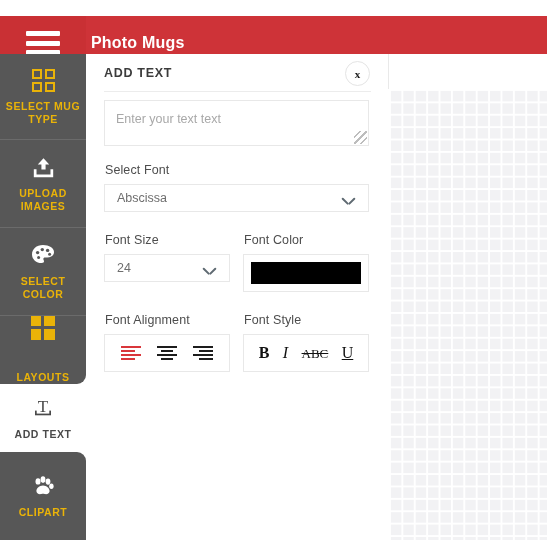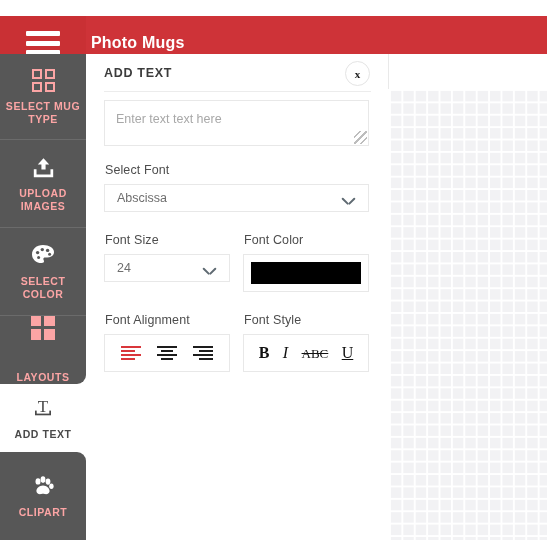--- a/index.html
+++ b/index.html
@@ -71,21 +71,21 @@
     left: 0;
     width: 86px;
     height: 486px;
     background: #ffffff;
   }
   .side-item {
     position: relative;
     width: 86px;
     box-sizing: border-box;
     background: #575757;
-    color: #fca5a5;
+    color: #eab308;
     display: flex;
     flex-direction: column;
     align-items: center;
     justify-content: center;
     text-align: center;
     cursor: pointer;
     padding: 6px 4px;
   }
   .side-item + .side-item {
     border-top: 1px solid #6b6b6b;
@@ -472,21 +472,21 @@
   <div class="panel">
     <div class="panel-head">
       <div class="panel-title">ADD TEXT</div>
       <div class="close-btn">x</div>
     </div>
     <div class="head-rule"></div>
 
     <div class="form-body">
 
       <div class="textarea-box">
-        <div class="textarea-placeholder">Enter text text here</div>
+        <div class="textarea-placeholder">Enter your text text</div>
         <div class="resize-grip"></div>
       </div>
 
       <div class="field-label">Select Font</div>
       <div class="select-box wide">
         <span class="select-value">Abscissa</span>
         <span class="chev"></span>
       </div>
 
       <div class="row">

